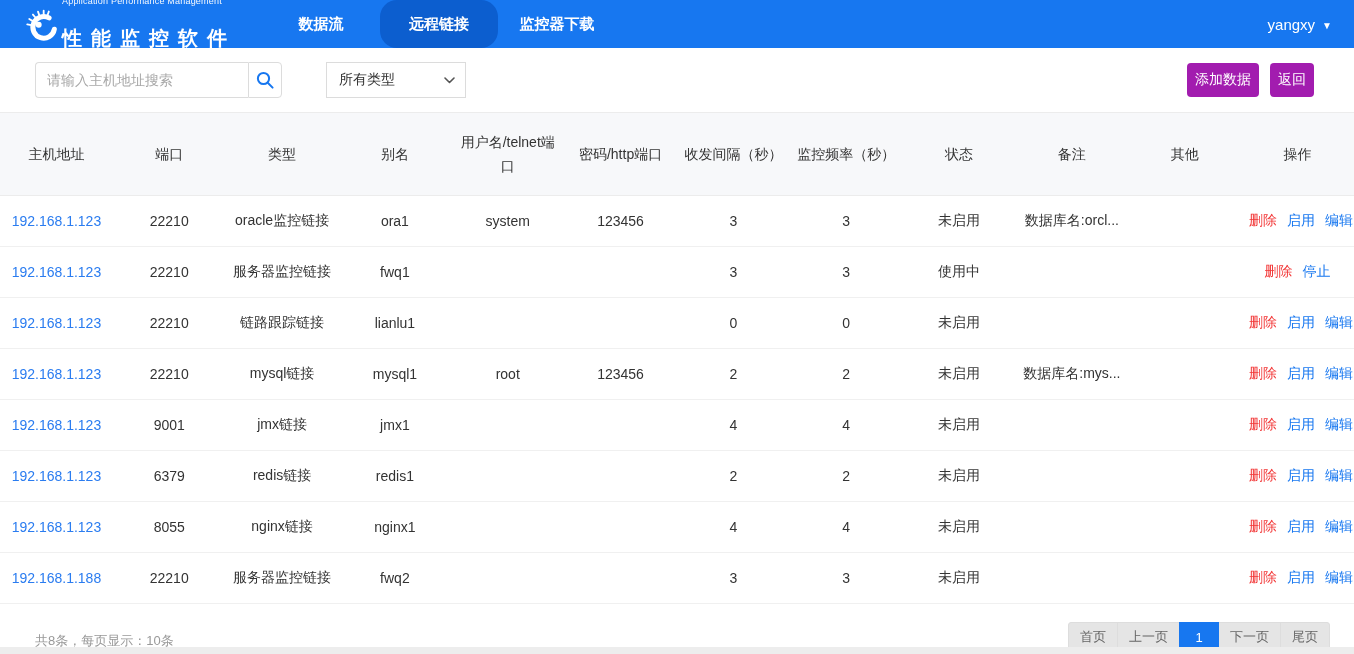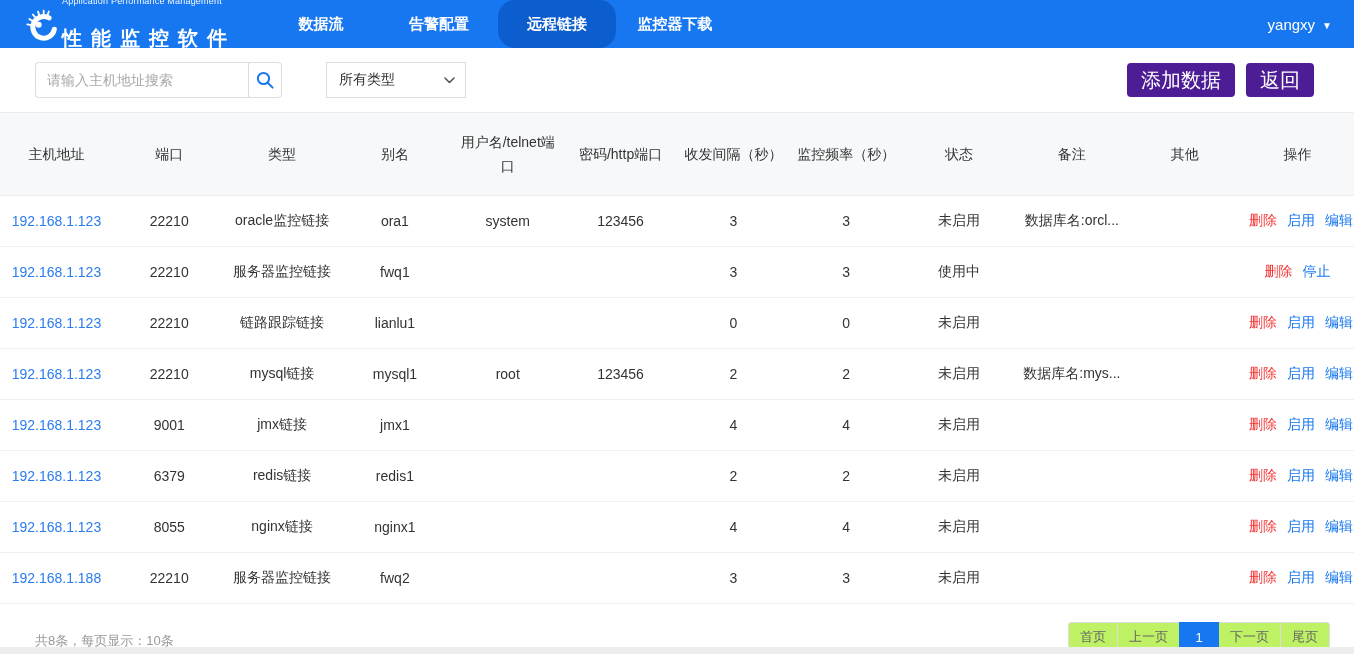--- a/index.html
+++ b/index.html
@@ -20,35 +20,35 @@
   .user .caret { font-size:10px; margin-top:2px; }
 
   
   .toolbar { height:64px; display:flex; align-items:center; padding:0 40px 0 35px; background:#fff; }
   .search-group { display:flex; }
   .search-input { width:213px; height:36px; border:1px solid #dcdcdc; border-right:none; border-radius:4px 0 0 4px; padding:0 11px; font-size:14px; color:#333; outline:none; font-family:inherit; }
   .search-input::placeholder { color:#a8a8a8; }
   .search-btn { width:34px; height:36px; border:1px solid #dcdcdc; border-radius:0 4px 4px 0; background:#fff; display:flex; align-items:center; justify-content:center; cursor:pointer; }
   .select { margin-left:44px; width:140px; height:36px; border:1px solid #dcdcdc; border-radius:0; display:flex; align-items:center; justify-content:space-between; padding:0 10px 0 12px; font-size:14px; color:#333; cursor:pointer; background:#fff; }
   .toolbar-right { margin-left:auto; display:flex; gap:11px; }
-  .btn { height:34px; background:#4c1d95; color:#fff; border:none; border-radius:4px; font-size:20px; padding:0 14px; cursor:pointer; font-family:inherit; }
+  .btn { height:34px; background:#a21caf; color:#fff; border:none; border-radius:4px; font-size:14px; padding:0 8px; cursor:pointer; font-family:inherit; }
 
   
   table { width:100%; border-collapse:collapse; table-layout:fixed; }
   thead th { height:83px; background:#f7f8fa; border-top:1px solid #ececec; border-bottom:1px solid #ececec; font-weight:normal; font-size:14px; color:#333; text-align:center; padding:0 3px; line-height:24px; }
   tbody td { height:51px; border-bottom:1px solid #f0f0f0; font-size:14px; color:#333; text-align:center; padding:0 3px; overflow:hidden; white-space:nowrap; }
   .host-link { color:#2a7cf0; text-decoration:none; cursor:pointer; }
   .act { text-decoration:none; margin:0 5px; cursor:pointer; }
   .act.danger { color:#f23535; }
   .act.primary { color:#1777f0; }
 
   
   .summary { position:absolute; left:35px; top:632px; font-size:13px; color:#999; }
   .pagination { position:absolute; right:24px; top:622px; display:flex; }
-  .page-btn { min-width:40px; height:30px; border:1px solid #ddd; background:#bef264; color:#666; font-size:13px; display:flex; align-items:center; justify-content:center; padding:0 11px; margin-left:-1px; cursor:pointer; }
+  .page-btn { min-width:40px; height:30px; border:1px solid #ddd; background:#e5e5e5; color:#666; font-size:13px; display:flex; align-items:center; justify-content:center; padding:0 11px; margin-left:-1px; cursor:pointer; }
   .page-btn:first-child { border-radius:3px 0 0 3px; }
   .page-btn:last-child { border-radius:0 3px 3px 0; }
   .page-btn.active { background:#1777f0; border-color:#1777f0; color:#fff; z-index:1; }
   .bottom-strip { position:absolute; left:0; bottom:0; width:100%; height:7px; background:#ededed; z-index:3; }
 </style>
 </head>
 <body>
 
 <div class="page">
 
@@ -68,21 +68,20 @@
           <circle cx="20" cy="25" r="3.6" fill="#fff"></circle>
         </svg>
       </span>
       <div class="brand-text">
         <div class="brand-en">Application Performance Management</div>
         <div class="brand-zh">性能监控软件</div>
       </div>
     </div>
     <nav class="nav" id="nav">
         <div class="nav-tab">数据流</div>
-        <div class="nav-tab">告警配置</div>
         <div class="nav-tab active">远程链接</div>
         <div class="nav-tab">监控器下载</div>
       </nav>
     <div class="user">
       <span>yangxy</span>
       <span class="caret">▼</span>
     </div>
   </header>
 
   <div class="toolbar">

